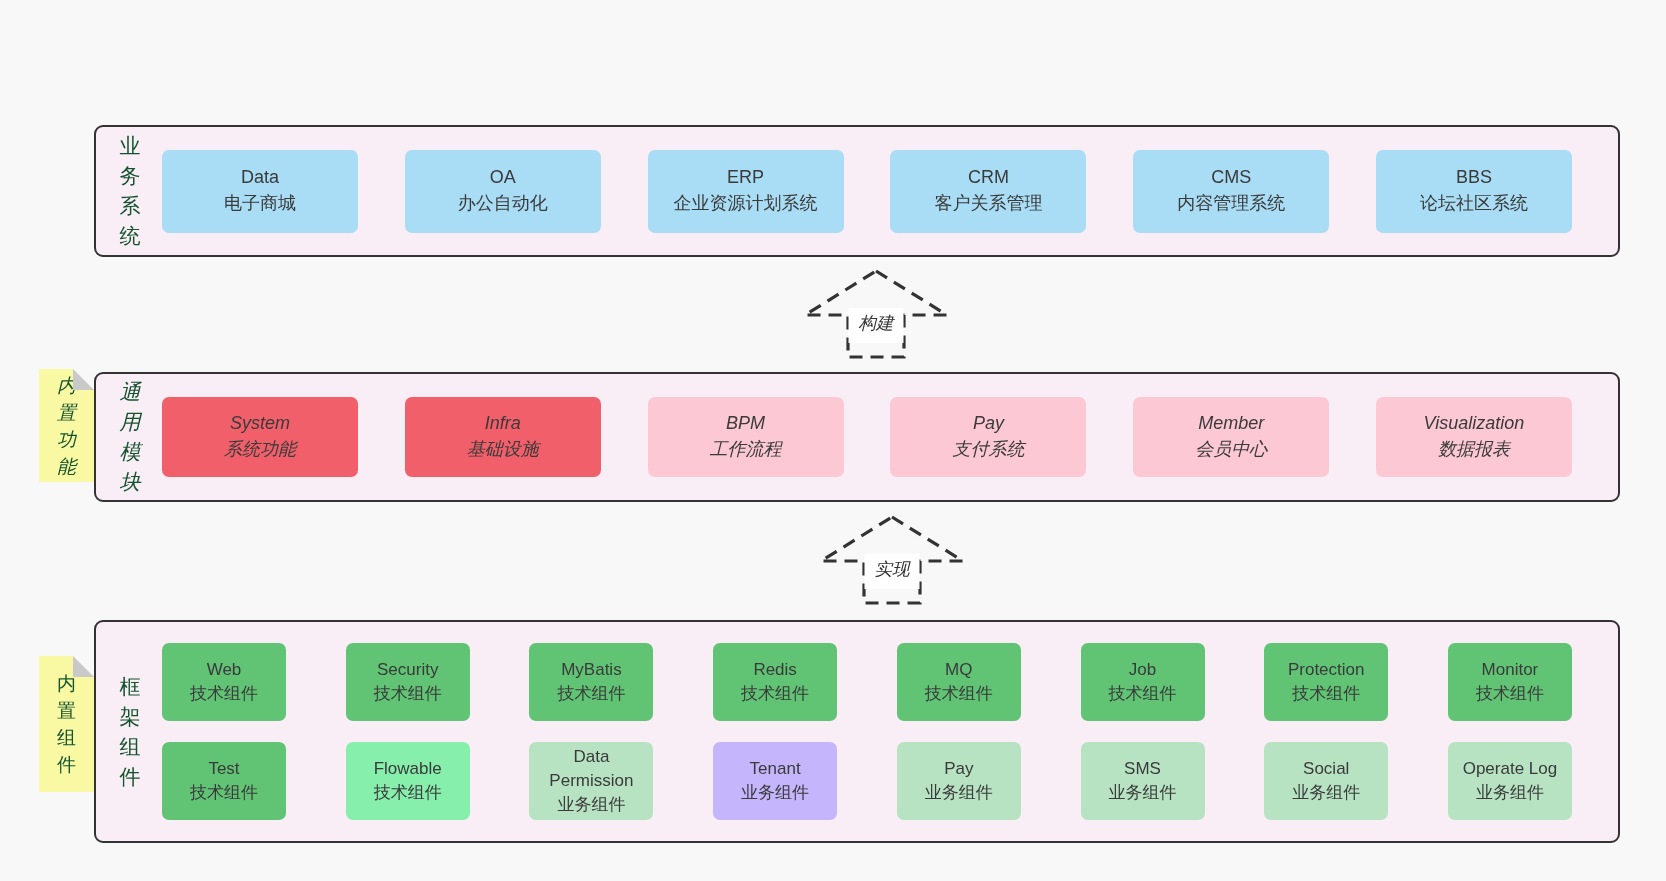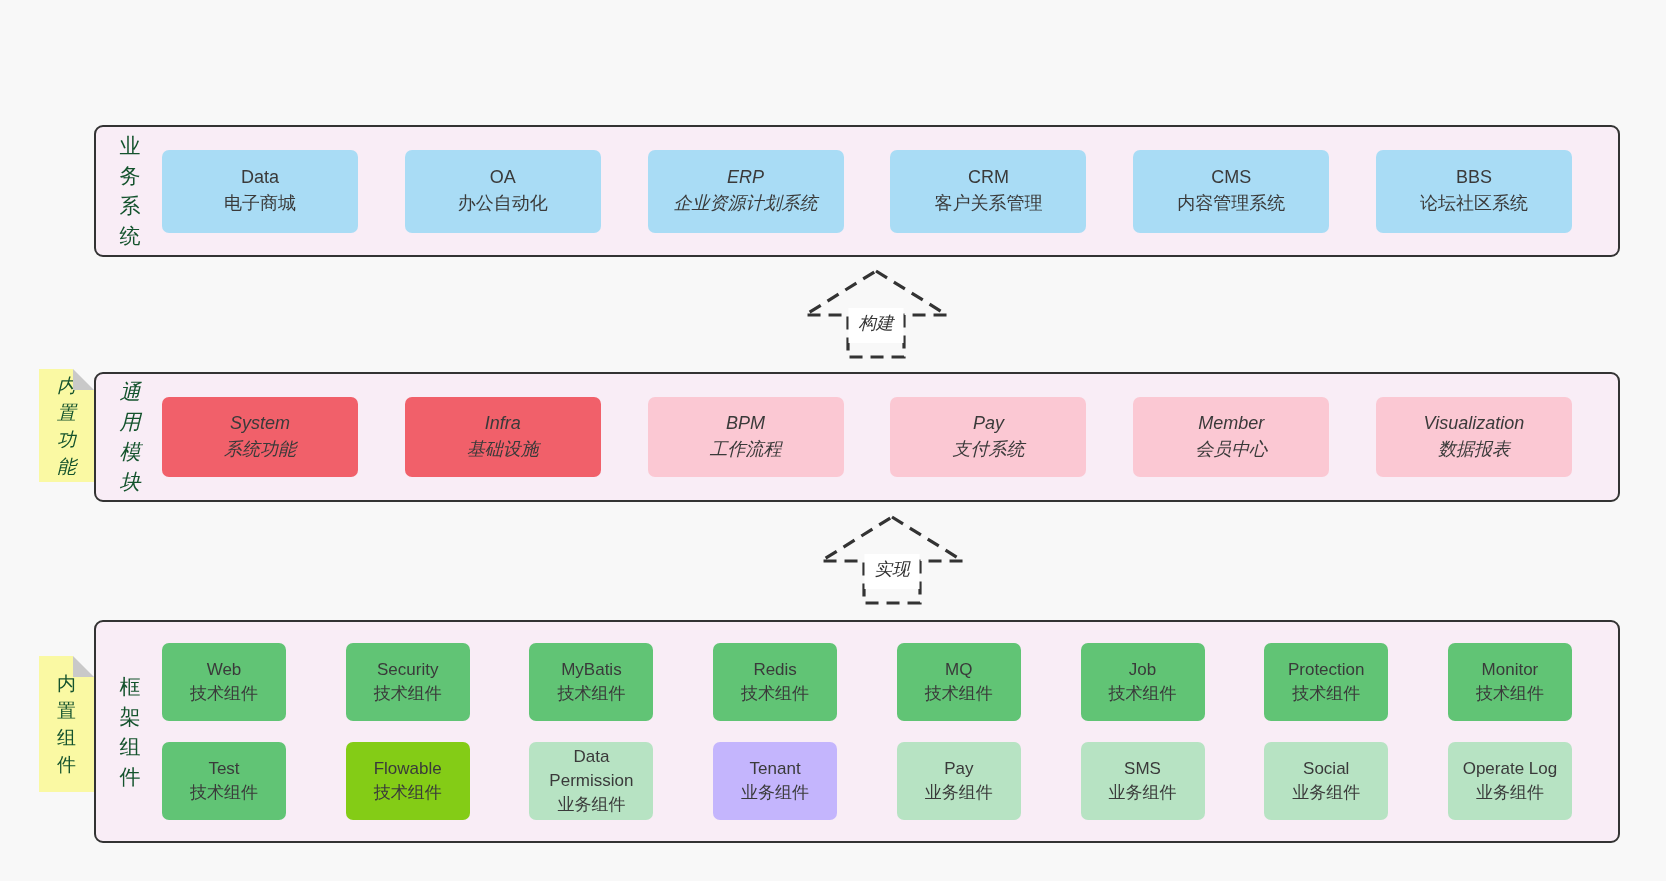--- a/index.html
+++ b/index.html
@@ -142,21 +142,21 @@
     <div class="rows">
         <div class="row">
           <div class="box blue" style="background: rgb(169, 220, 245);">
             <div class="box-name">Data</div>
             <div class="box-desc">电子商城</div>
           </div>
           <div class="box blue" style="background: rgb(169, 220, 245);">
             <div class="box-name">OA</div>
             <div class="box-desc">办公自动化</div>
           </div>
-          <div class="box blue" style="background: rgb(169, 220, 245); font-style: italic;">
+          <div class="box blue" style="background: rgb(169, 220, 245);">
             <div class="box-name">ERP</div>
             <div class="box-desc">企业资源计划系统</div>
           </div>
           <div class="box blue" style="background: rgb(169, 220, 245);">
             <div class="box-name">CRM</div>
             <div class="box-desc">客户关系管理</div>
           </div>
           <div class="box blue" style="background: rgb(169, 220, 245);">
             <div class="box-name">CMS</div>
             <div class="box-desc">内容管理系统</div>
@@ -260,21 +260,21 @@
           <div class="box green" style="background: rgb(97, 196, 117);">
             <div class="box-name">Monitor</div>
             <div class="box-desc">技术组件</div>
           </div>
         </div>
         <div class="row">
           <div class="box green" style="background: rgb(97, 196, 117);">
             <div class="box-name">Test</div>
             <div class="box-desc">技术组件</div>
           </div>
-          <div class="box green" style="background: #84cc16;">
+          <div class="box green" style="background: #86efac;">
             <div class="box-name">Flowable</div>
             <div class="box-desc">技术组件</div>
           </div>
           <div class="box lightgreen" style="background: rgb(183, 227, 195);">
             <div class="box-name">Data Permission</div>
             <div class="box-desc">业务组件</div>
           </div>
           <div class="box lightgreen" style="background: #c4b5fd;">
             <div class="box-name">Tenant</div>
             <div class="box-desc">业务组件</div>

